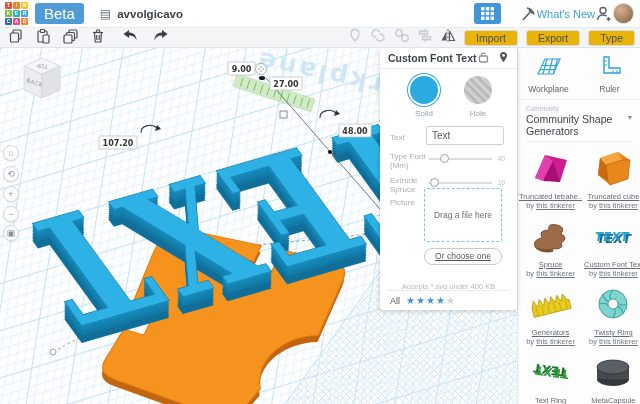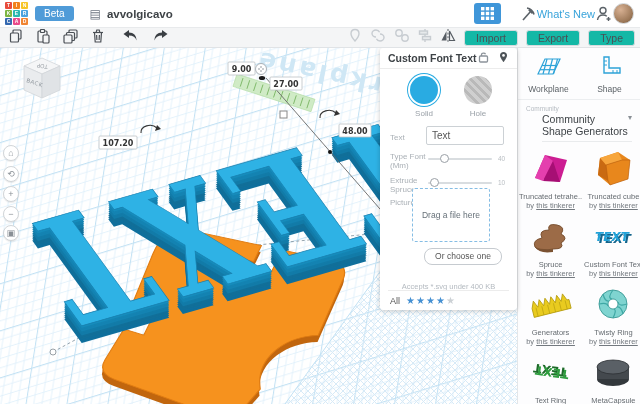--- a/index.html
+++ b/index.html
@@ -3,76 +3,76 @@
 <meta charset="utf-8">
 <style>
   html,body{margin:0;padding:0;background:#e8e8e8;}
   *{box-sizing:border-box;font-family:"Liberation Sans",sans-serif;}
   .app{position:relative;width:640px;height:404px;background:#fff;overflow:hidden;font-family:"Liberation Sans",sans-serif;}
 
   
   .topbar{position:absolute;left:0;top:0;width:640px;height:28px;background:#fff;border-bottom:1px solid #e8eaec;display:flex;align-items:center;z-index:30;}
   .logo{display:grid;grid-template-columns:repeat(3,7px);grid-auto-rows:7px;gap:1px;margin-left:5px;}
   .logo span{display:block;width:7px;height:7px;color:#fff;font-size:5px;font-weight:bold;line-height:7px;text-align:center;border-radius:1px;}
-  .beta{margin-left:7px;background:#4f9bd8;color:#fff;font-size:10px;padding:2px 9px;border-radius:3px;}
+  .beta{margin-left:7px;background:#4f9bd8;color:#fff;font-size:15px;padding:2px 9px;border-radius:3px;}
   .doc{display:flex;align-items:center;margin-left:16px;gap:6px;}
   .doc-icon{font-size:12px;color:#6b7artifact;color:#6b7480;}
   .doc-title{font-size:11.5px;font-weight:bold;color:#3e4347;}
   .topbar-right{margin-left:auto;display:flex;align-items:center;margin-right:6px;}
   .grid-btn{width:27px;height:21px;background:#3f96d9;border-radius:3px;display:flex;align-items:center;justify-content:center;}
   .whats-new{font-size:11px;color:#38a3da;}
   .avatar{width:21px;height:21px;border-radius:50%;background:radial-gradient(circle at 35% 30%,#d8b193,#9a7656 70%,#5c4430);border:1px solid #cfd3d6;}
   .icon16{width:18px;height:18px;display:inline-block;}
 
   
   .toolbar{position:absolute;left:0;top:28px;width:640px;height:20px;background:#f4f5f6;border-bottom:1px solid #e0e3e6;display:flex;align-items:center;z-index:25;}
   .tool-left{display:flex;align-items:center;gap:11px;margin-left:8px;}
   .tool-right{margin-left:auto;display:flex;align-items:center;gap:8px;margin-right:5px;}
-  .tb-btn{background:#14b8a6;border:1px solid #d8dbde;border-radius:3px;font-size:10.5px;color:#4a4f54;padding:1px 11px;height:16px;line-height:13px;}
+  .tb-btn{background:#eab308;border:1px solid #d8dbde;border-radius:3px;font-size:10.5px;color:#4a4f54;padding:1px 11px;height:16px;line-height:13px;}
 
   
   .canvas{position:absolute;left:0;top:48px;width:517px;height:356px;background:#fff;overflow:hidden;}
   .nav-btn{position:absolute;left:3px;width:16px;height:16px;border-radius:50%;background:#fff;border:1px solid #d2d6d9;color:#8a9096;font-size:9px;line-height:14px;text-align:center;box-shadow:0 1px 1px rgba(0,0,0,.08);z-index:6;}
   .collapse-handle{position:absolute;left:501px;top:178px;font-size:14px;font-weight:bold;color:#1c1c1c;z-index:8;}
 
   
   .inspector{position:absolute;left:380px;top:48px;width:137px;height:262px;background:#fff;border-radius:3px;box-shadow:0 1px 5px rgba(0,0,0,.22);z-index:20;font-size:8px;color:#555;}
   .insp-head{display:flex;align-items:center;height:21px;border-bottom:1px solid #ececec;padding:0 8px;}
   .insp-title{font-size:10.5px;font-weight:bold;color:#3e4347;flex:1;}
   .insp-shapes{position:absolute;top:26px;left:0;width:137px;height:44px;}
   .shape-opt{position:absolute;top:2px;text-align:center;width:44px;}
   .circle-solid{width:28px;height:28px;margin:0 auto;border-radius:50%;background:#29abe2;box-shadow:0 0 0 2px #fff,0 0 0 3px #29abe2;}
   .circle-hole{width:28px;height:28px;margin:0 auto;border-radius:50%;background:repeating-linear-gradient(45deg,#cfcfcf 0 3px,#b9b9b9 3px 6px);}
   .opt-label{margin-top:5px;color:#9aa1a8;font-size:8px;}
   .insp-row-label{position:absolute;left:10px;color:#aab0b6;font-size:8px;line-height:9px;}
   .insp-input{position:absolute;left:46px;width:78px;height:19px;border:1px solid #ccd1d5;border-radius:2px;font-size:10px;color:#555;padding:0 5px;background:#fff;}
   .slider-track{position:absolute;left:48px;width:64px;height:2px;background:#d9dde0;border-radius:2px;}
   .slider-handle{position:absolute;top:-4px;width:9px;height:9px;background:#fff;border:1px solid #9aa0a6;border-radius:50%;}
   .slider-val{position:absolute;left:118px;font-size:6.5px;color:#b8bdc2;}
-  .dropzone{position:absolute;left:32px;top:140px;width:78px;height:54px;border:1.5px dashed #85bde4;border-radius:3px;display:flex;align-items:center;justify-content:center;font-size:8.5px;color:#667078;background:#fff;}
-  .choose-btn{position:absolute;left:44px;top:200px;width:78px;height:17px;border:1px solid #c6cbd0;border-radius:8px;background:#fff;font-size:8.5px;color:#555;line-height:15px;text-align:center;}
+  .dropzone{position:absolute;left:44px;top:140px;width:78px;height:54px;border:1.5px dashed #85bde4;border-radius:3px;display:flex;align-items:center;justify-content:center;font-size:8.5px;color:#667078;background:#fff;}
+  .choose-btn{position:absolute;left:44px;top:200px;width:78px;height:17px;border:1px solid #c6cbd0;border-radius:8px;background:#fff;font-size:8.5px;color:#555;line-height:15px;text-align:center;text-decoration:underline;}
   .accepts{position:absolute;left:0;top:234px;width:137px;text-align:center;font-size:7.5px;color:#b4bac0;line-height:9px;}
   .insp-divider{position:absolute;left:8px;right:8px;top:242px;border-top:1px solid #ececec;}
   .insp-foot{position:absolute;left:10px;top:247px;display:flex;align-items:center;gap:6px;}
   .all-label{font-size:9px;color:#555;}
   .star{font-size:10px;color:#4590d2;letter-spacing:1px;}
   .star.empty{color:#ccd1d5;}
   .star::before{content:"\2605";}
 
   
   .sidebar{position:absolute;left:517px;top:48px;width:123px;height:356px;background:#fdfdfe;border-left:1px solid #e4e6e8;overflow:hidden;z-index:15;}
   .sb-actions{display:flex;height:52px;border-bottom:1px solid #eceef0;}
   .sb-action{flex:1;text-align:center;padding-top:6px;}
   .sb-action .lbl{font-size:8.5px;color:#5c6267;margin-top:2px;}
   .community-label{font-size:6.5px;color:#b6bcc2;margin:5px 0 0 8px;}
-  .generators{display:flex;align-items:flex-start;font-size:10.5px;color:#3e4347;margin:1px 8px 4px 24px;border-bottom:1px solid #e9ebed;padding-bottom:4px;}
+  .generators{display:flex;align-items:flex-start;font-size:10.5px;color:#3e4347;margin:1px 8px 4px 8px;border-bottom:1px solid #e9ebed;padding-bottom:4px;}
   .generators .caret{margin-left:auto;font-size:8px;color:#8a9096;}
   .shape-grid{display:grid;grid-template-columns:1fr 1fr;row-gap:4px;}
   .shape-item{text-align:center;padding-top:2px;}
-  .shape-name{font-size:7.5px;color:#666c71;white-space:nowrap;overflow:hidden;text-overflow:ellipsis;padding:0 1px;}
+  .shape-name{font-size:7.5px;color:#666c71;white-space:nowrap;overflow:hidden;text-overflow:ellipsis;padding:0 1px;text-decoration:underline;}
   .shape-by{font-size:7.5px;color:#73797f;}
   .shape-by .lnk{text-decoration:underline;}
   svg text{font-family:"DejaVu Sans","Liberation Sans",sans-serif;}
   text.serif3d{font-family:"DejaVu Serif","Liberation Serif",serif;}
 </style>
 </head>
 <body>
 
 <div class="app">
 
@@ -414,21 +414,21 @@
         <div class="lbl">Workplane</div>
       </div>
       <div class="sb-action">
         <svg width="26" height="24" viewBox="0 0 26 24" fill="none" stroke="#2ea3d8" stroke-width="2">
           <path d="M7,3 L7,19 L23,19 L23,14 L12,14 L12,3 Z" stroke-width="1.4"></path>
           <line x1="7" y1="7" x2="10" y2="7" stroke-width="1"></line>
             <line x1="7" y1="11" x2="10" y2="11" stroke-width="1"></line>
             <line x1="16" y1="19" x2="16" y2="16" stroke-width="1"></line>
             <line x1="20" y1="19" x2="20" y2="16" stroke-width="1"></line>
         </svg>
-        <div class="lbl">Shape</div>
+        <div class="lbl">Ruler</div>
       </div>
     </div>
 
     <div class="community-label">Community</div>
     <div class="generators">
       <span>Community Shape Generators</span>
       <span class="caret">▾</span>
     </div>
 
     <div class="shape-grid">

